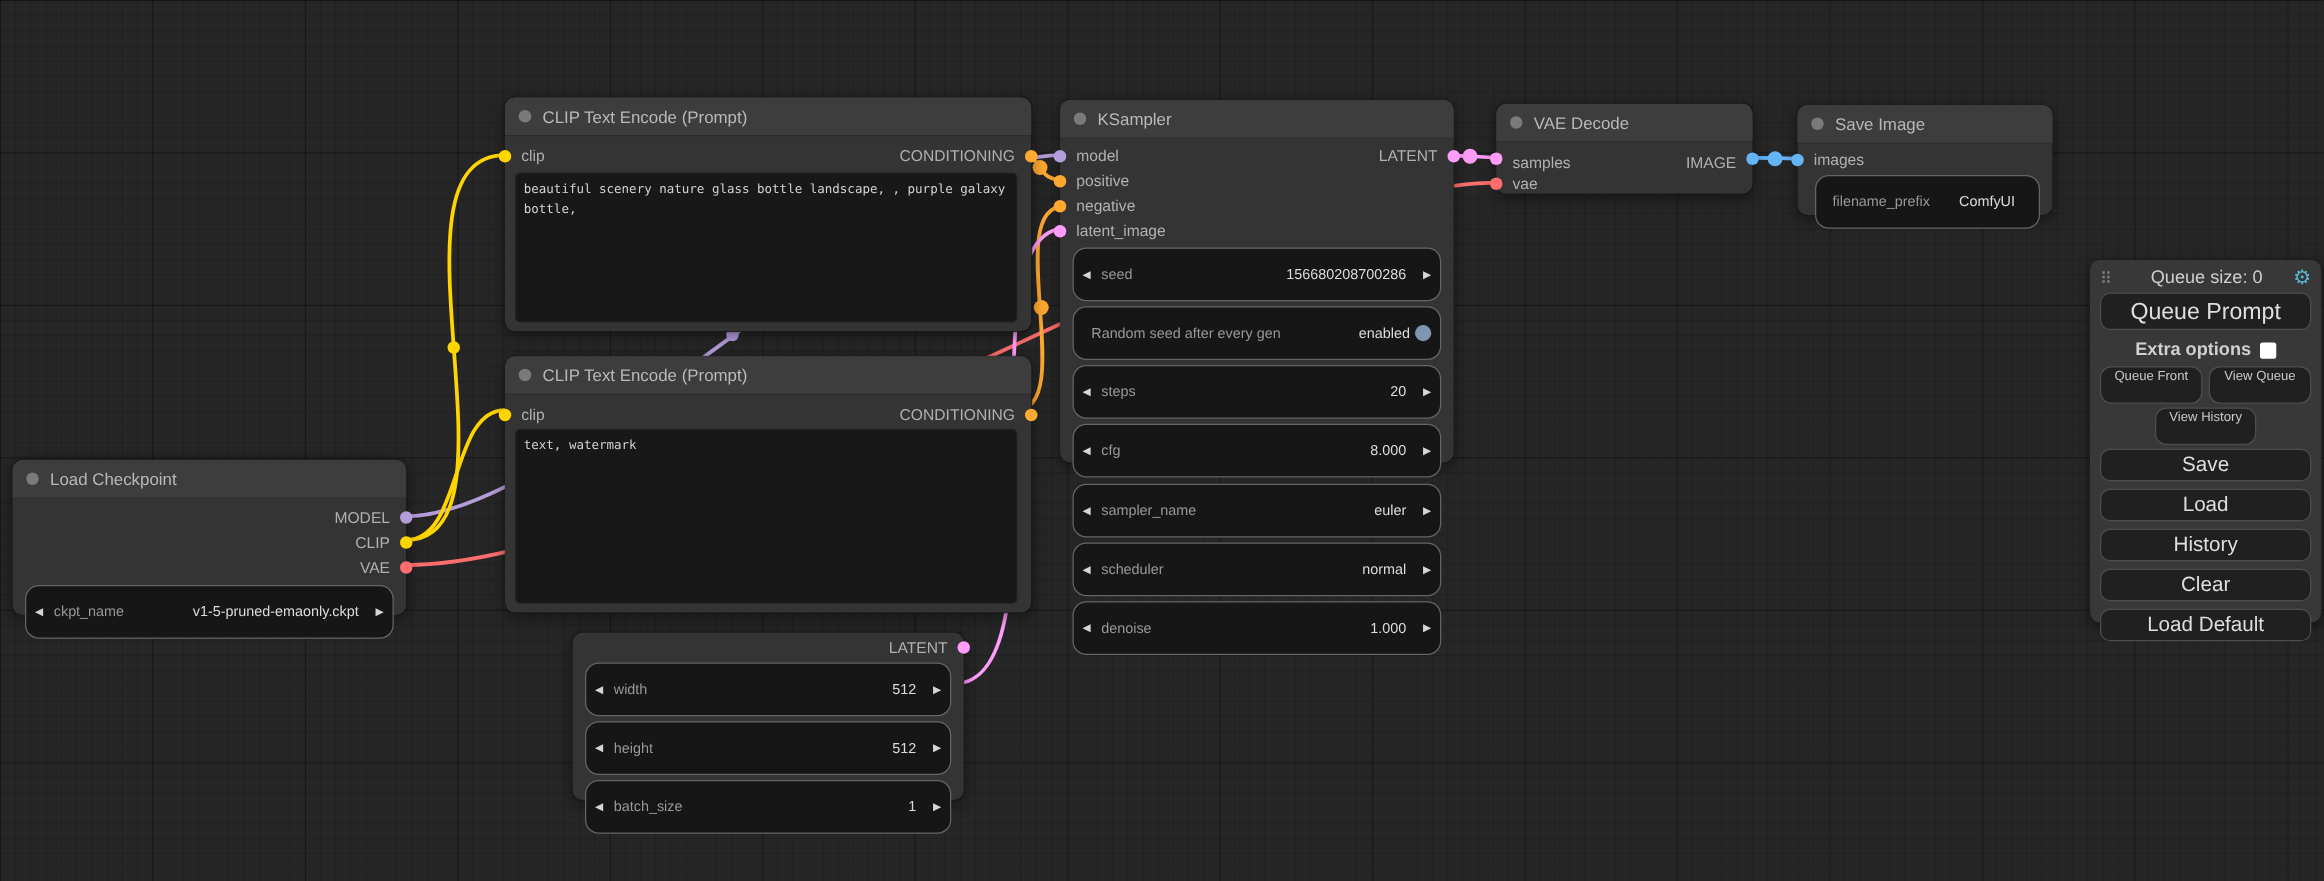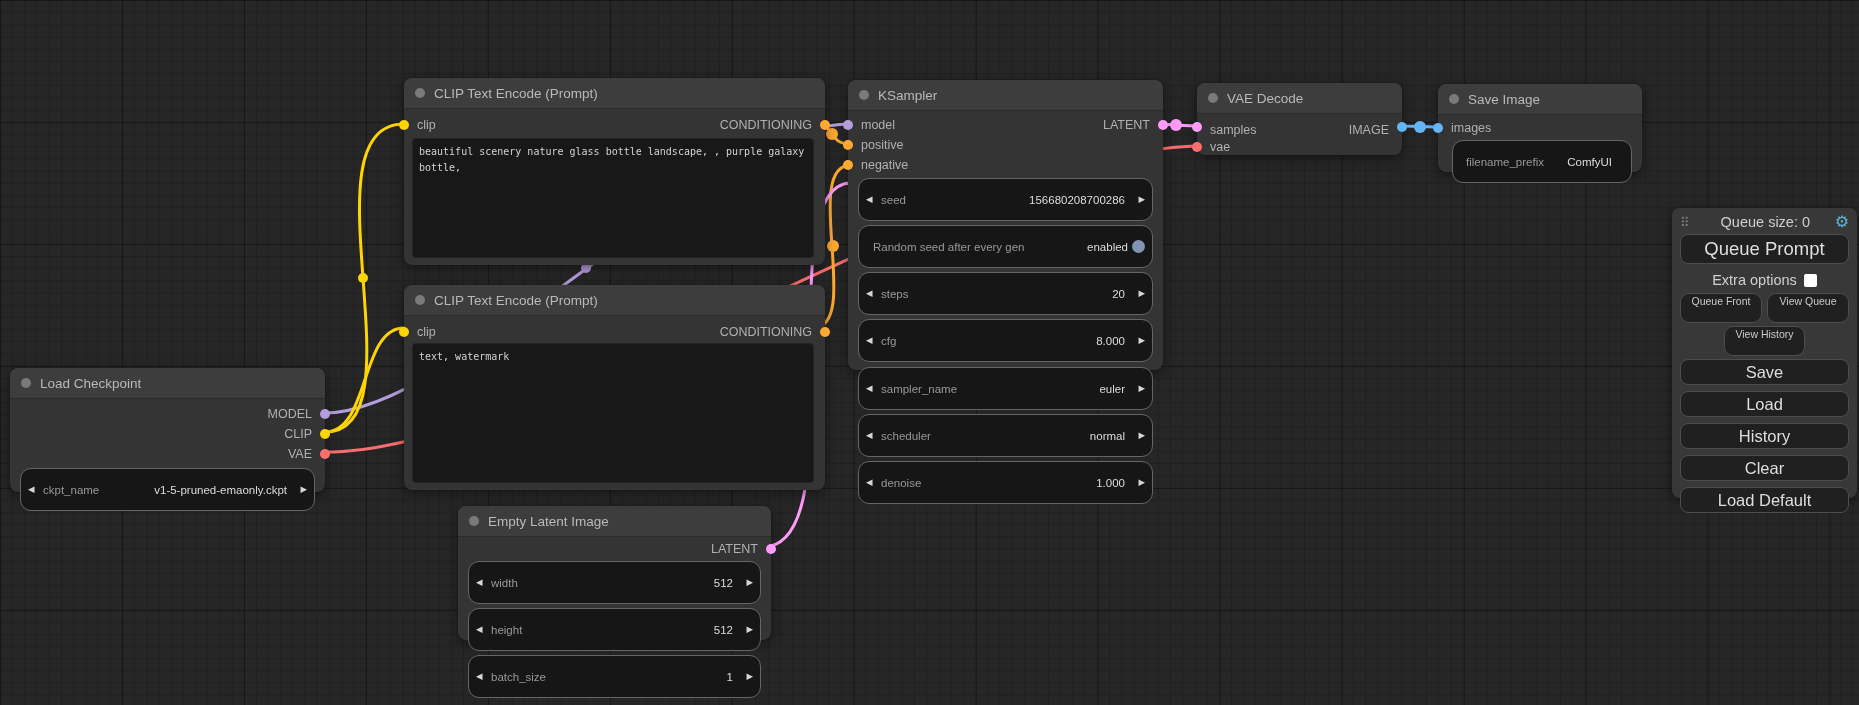--- a/index.html
+++ b/index.html
@@ -45,21 +45,21 @@
     background:#383838;border-radius:8px;box-shadow:0 3px 10px rgba(0,0,0,.5);
     display:flex;flex-direction:column;padding:6px 8px;box-sizing:border-box;}
   .menu-head{display:flex;align-items:center;height:22px;margin-bottom:4px;}
   .drag-handle{color:#7d7d7d;font-size:13px;width:16px;}
   .queue-size{flex:1;text-align:center;color:#cfcfcf;font-size:14.5px;}
   .gear{font-family:"DejaVu Sans",sans-serif;font-size:16px;line-height:1;}
   .btn{background:#202020;border:1px solid #4d4d4d;border-radius:8px;color:#dedede;
     text-align:center;cursor:pointer;box-sizing:border-box;}
   .btn-queue{height:30px;line-height:28px;font-size:18.5px;margin-bottom:8px;}
   .extra-row{display:flex;align-items:center;justify-content:center;gap:7px;
-    color:#d0d0d0;font-size:14.5px;height:20px;margin-bottom:5px;}
+    color:#d0d0d0;font-size:14.5px;height:20px;margin-bottom:5px;font-weight:bold;}
   .checkbox{width:13px;height:13px;background:#ffffff;border-radius:2px;}
   .pill-row{display:flex;gap:5px;margin-bottom:3px;justify-content:center;}
   .btn-pill{height:30px;line-height:14px;font-size:10.5px;border-radius:9px;
     color:#c9c9c9;padding:0 10px;flex:1;}
   .btn-pill.hist{flex:0 0 auto;margin:0 auto;}
   .btn-big{height:26px;line-height:24px;font-size:16.5px;margin-top:6px;}
   .spacer{flex:1;}
 </style>
 </head>
 <body>
@@ -133,24 +133,20 @@
   <div class="row" style="margin-top:6px;">
     <span class="dot dot-in" style="background-color: rgb(255, 213, 0);"></span>
     <span>clip</span>
     <span class="out">CONDITIONING</span>
     <span class="dot dot-out" style="background-color: rgb(255, 169, 49);"></span>
   </div>
   <div class="prompt" style="top:58px;height:128px;">text, watermark</div>
 </div>
 
 <div class="node" style="left:458px;top:506px;width:313px;height:134px;">
-  <div class="node-title">
-    <span class="title-dot"></span>
-    <span>Empty Latent Image</span>
-  </div>
   <div class="row" style="margin-top:2px;">
     <span class="out">LATENT</span>
     <span class="dot dot-out" style="background-color: rgb(255, 156, 249);"></span>
   </div>
   <div class="widget" style="margin-top:2px;">
     <span class="warr">◀</span>
     <span class="wlabel">width</span>
     <span class="wvalue">512</span>
     <span class="warr r">▶</span>
   </div>
@@ -179,20 +175,24 @@
     <span class="out">LATENT</span>
     <span class="dot dot-out" style="background-color: rgb(255, 156, 249);"></span>
   </div>
   <div class="row">
     <span class="dot dot-in" style="background-color: rgb(255, 169, 49);"></span>
     <span>positive</span>
   </div>
   <div class="row">
     <span class="dot dot-in" style="background-color: rgb(255, 169, 49);"></span>
     <span>negative</span>
+  </div>
+  <div class="row">
+    <span class="dot dot-in" style="background-color: rgb(255, 156, 249);"></span>
+    <span>latent_image</span>
   </div>
   <div class="widget" style="margin-top:3px;">
     <span class="warr">◀</span>
     <span class="wlabel">seed</span>
     <span class="wvalue">156680208700286</span>
     <span class="warr r">▶</span>
   </div>
   <div class="widget" style="margin-top:4px;padding-left:14px;">
     <span class="wlabel" style="margin-left:0;">Random seed after every gen</span>
     <span class="wvalue" style="margin-right:4px;">enabled</span>

